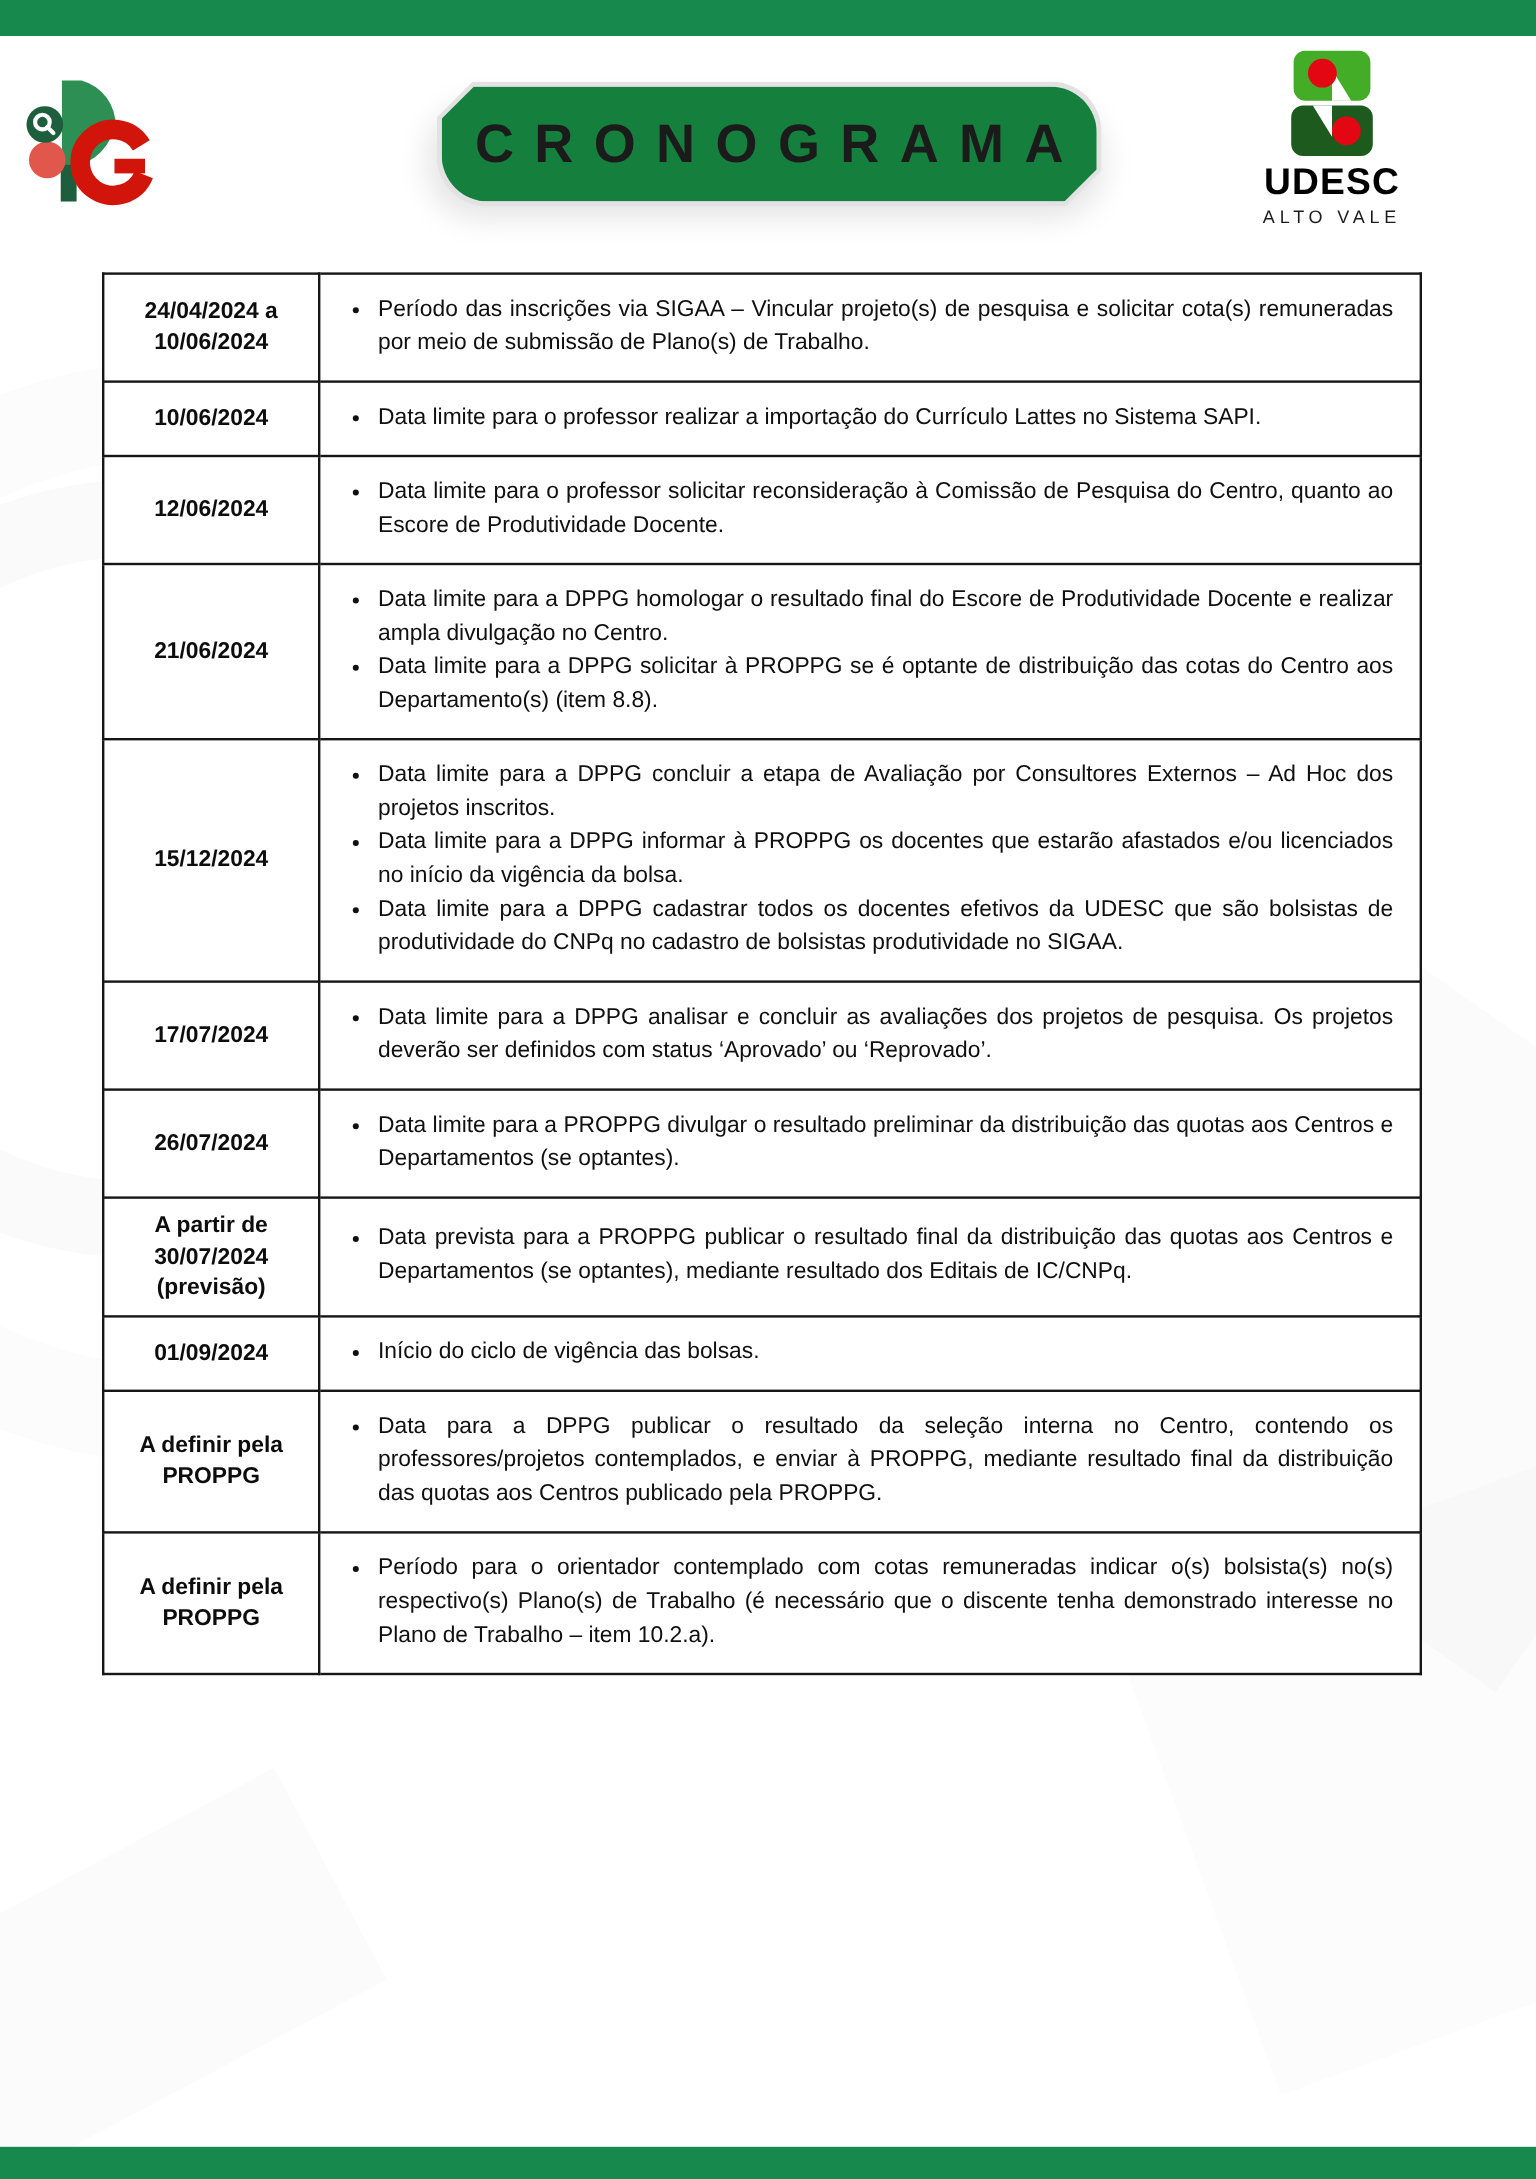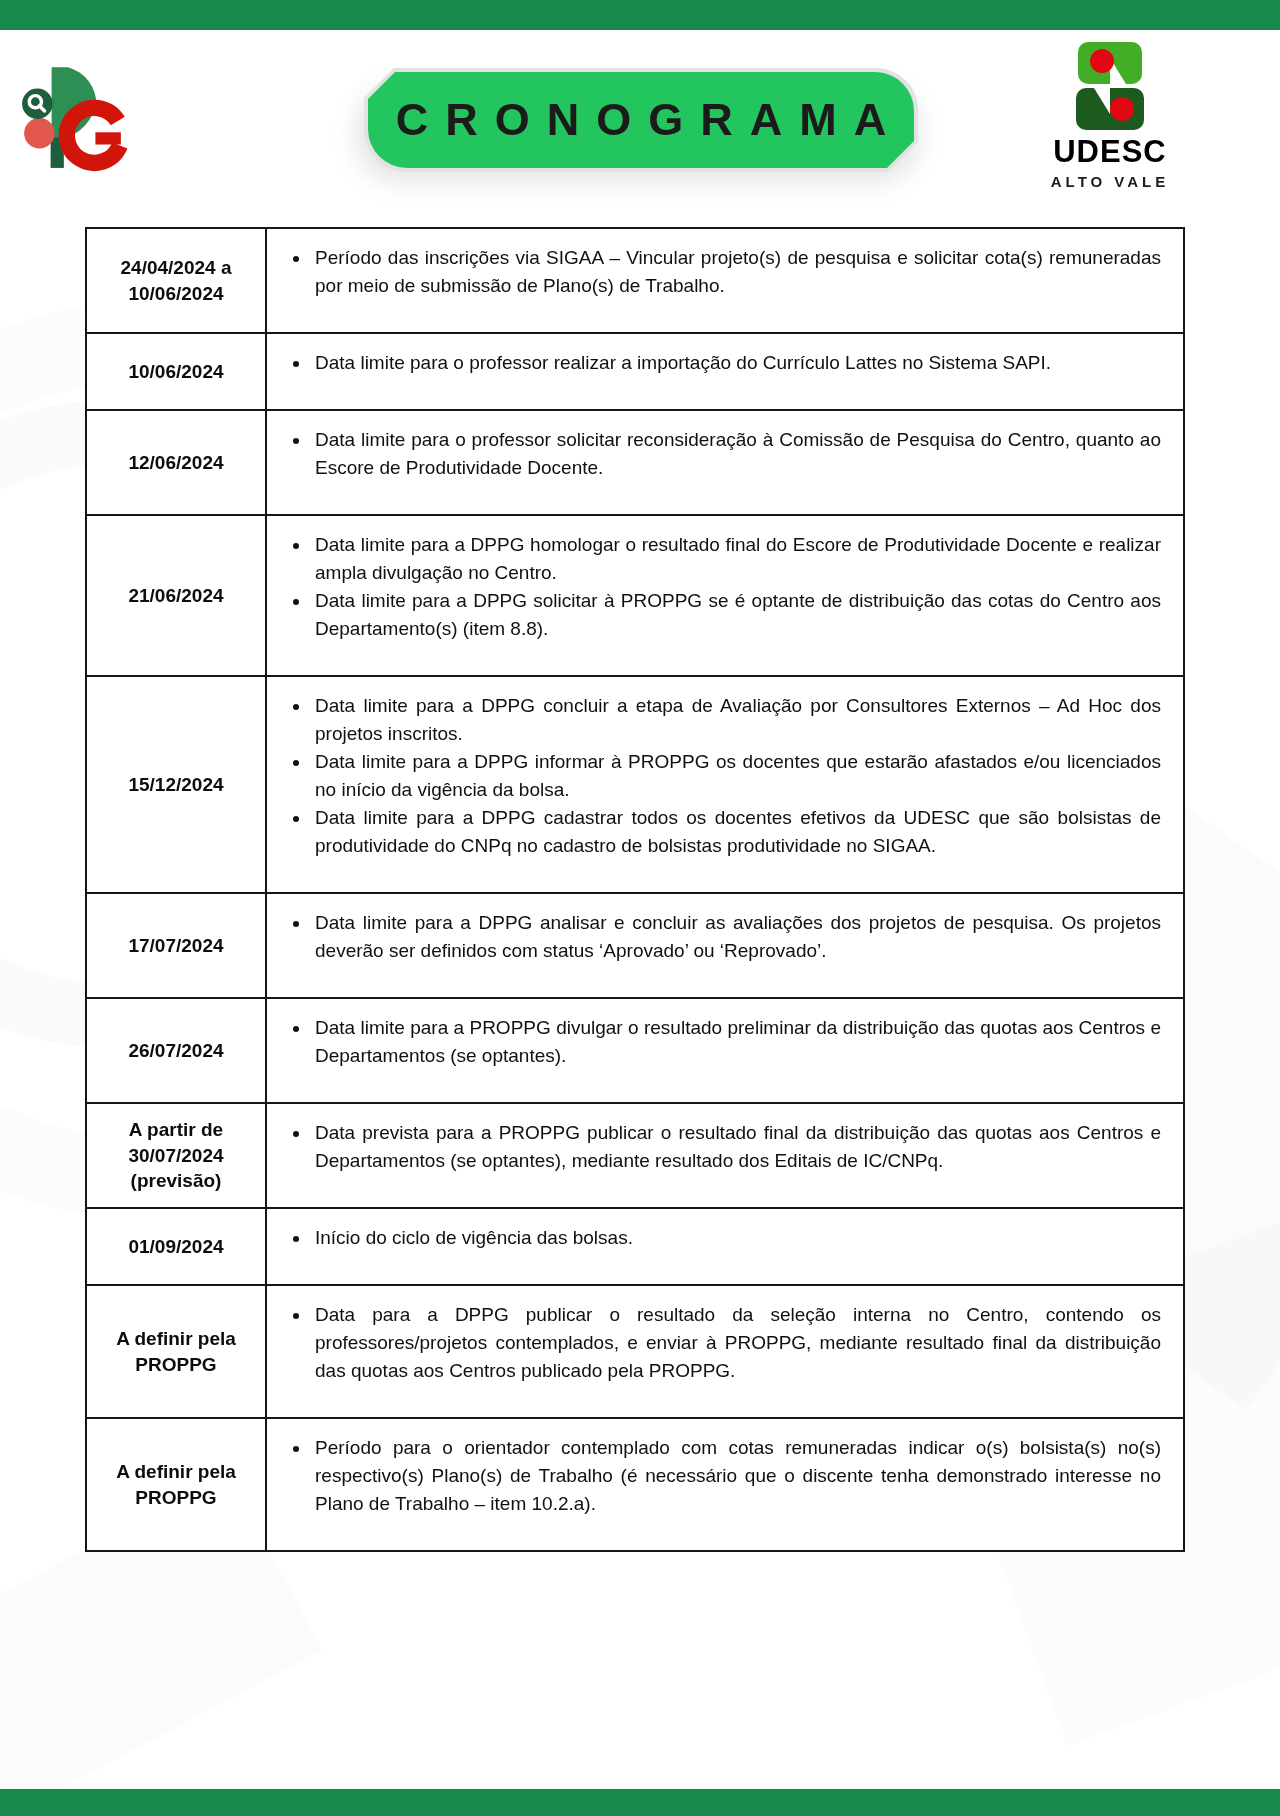--- a/index.html
+++ b/index.html
@@ -23,41 +23,41 @@
   
   .header{position:absolute;left:0;top:0;width:100%;height:227px;z-index:2;}
   .pg-logo{position:absolute;left:18px;top:60px;width:110px;height:112px;}
   .title-shadow{position:absolute;left:356px;top:86px;width:564px;height:96px;background:rgba(0,0,0,0.10);border-radius:44px;filter:blur(12px);}
   .title-outer{
     position:absolute;left:364px;top:68px;width:554px;height:104px;
     background:#e2e2e2;border-radius:0 42px 0 42px;
     clip-path:polygon(30px 0,100% 0,100% calc(100% - 30px),calc(100% - 30px) 100%,0 100%,0 30px);
   }
   .title-inner{
-    position:absolute;inset:4px;background:#22c55e;border-radius:0 39px 0 39px;
+    position:absolute;inset:4px;background:#15803d;border-radius:0 39px 0 39px;
     clip-path:polygon(27px 0,100% 0,100% calc(100% - 27px),calc(100% - 27px) 100%,0 100%,0 27px);
     display:flex;align-items:center;justify-content:center;
   }
   .title-text{
     font-size:45px;font-weight:800;color:#1b1b1b;
     letter-spacing:17px;padding-left:17px;white-space:nowrap;
   }
   .udesc{position:absolute;right:80px;top:42px;width:180px;text-align:center;}
   .udesc-sym{display:block;margin:0 auto;}
   .udesc-name{font-size:31px;font-weight:800;color:#000;letter-spacing:1px;margin-top:2px;}
-  .udesc-campus{font-size:15px;font-weight:700;color:#1c1c1c;letter-spacing:4px;margin-top:3px;}
+  .udesc-campus{font-size:15px;font-weight:400;color:#1c1c1c;letter-spacing:4px;margin-top:3px;}
   
   .tbl-wrap{position:absolute;left:85px;top:227px;width:1100px;z-index:3;}
   table.sched{width:100%;border-collapse:collapse;background:#fff;}
   table.sched td{border:2px solid #161616;vertical-align:middle;}
   td.date-cell{
     width:170px;text-align:center;font-weight:bold;font-size:19px;color:#0d0d0d;
     line-height:1.35;padding:10px 4px;
   }
-  td.desc-cell{padding:15px 22px 32px 18px;}
+  td.desc-cell{padding:15px 22px 17px 18px;}
   td.desc-cell ul{margin:0;padding-left:26px;}
   td.desc-cell li{
     font-size:19px;color:#101010;line-height:28px;text-align:justify;
     margin:0;padding-left:4px;
   }
 </style>
 </head>
 <body>
 
 <div class="page">

